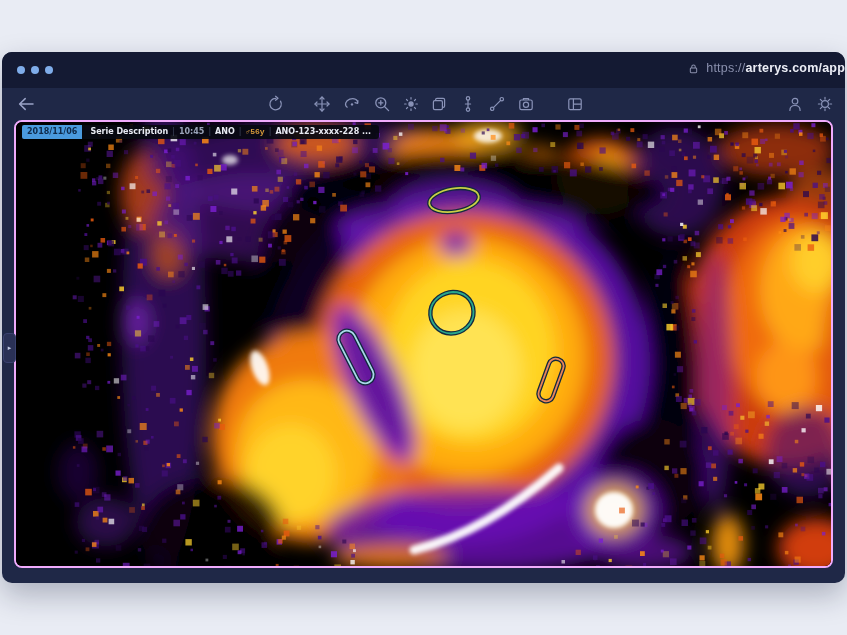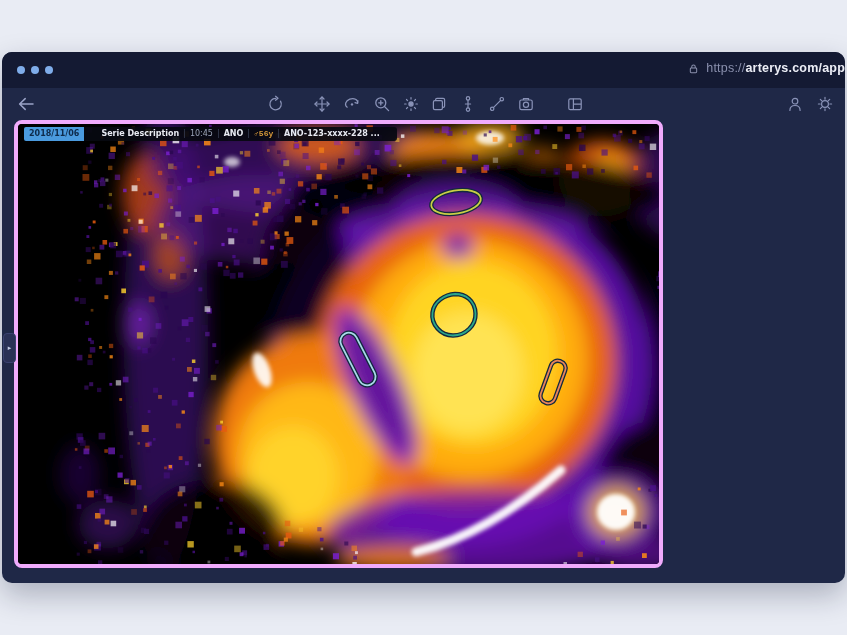--- a/index.html
+++ b/index.html
@@ -20,31 +20,31 @@
   .url-proto { color:#8a90ad; }
   .url-host  { color:#eceef6; font-weight:bold; }
 
   
   .toolbar { position:absolute; left:0; top:36px; width:100%; height:32px; }
   .tbtn { position:absolute; top:4px; width:24px; height:24px; display:flex;
           align-items:center; justify-content:center; color:#8a93b8; cursor:pointer; border-radius:4px; }
   .tbtn svg { display:block; }
 
   
-  .viewport { position:absolute; left:12px; top:68px; width:649px; height:448px;
-              background:#000; border:4px solid #f0abfc; border-radius:8px; overflow:hidden; }
+  .viewport { position:absolute; left:12px; top:68px; width:819px; height:448px;
+              background:#000; border:2px solid #f0abfc; border-radius:8px; overflow:hidden; }
   .viewport svg.scan { position:absolute; left:0; top:0; }
 
   
   .meta { position:absolute; left:6px; top:3px; height:14px; display:flex; align-items:stretch;
           font-family:"DejaVu Sans", sans-serif; font-size:8px; line-height:14px; white-space:nowrap; z-index:5; }
   .meta .chip { background:#4a9ade; color:#0e2a4a; font-weight:bold; padding:0 5px; border-radius:2px 0 0 2px; }
-  .meta .rest { background:rgba(7,9,16,.92); color:#e8eaf2; display:flex; padding:0 14px; border-radius:0 3px 3px 0; }
+  .meta .rest { background:rgba(7,9,16,.92); color:#e8eaf2; display:flex; padding:0 5px; border-radius:0 3px 3px 0; }
   .meta .seg { padding:0 3px; font-weight:bold; }
-  .meta .dim { color:#9aa2b8; font-weight:normal; }
+  .meta .dim { color:#9aa2b8; font-weight:bold; }
   .meta .sep { color:#3c445c; padding:0 1px; font-weight:normal; }
   .meta .amber { color:#d89a3a;font-family:Liberation Mono, monospace; }
 
   
   .edge-handle { position:absolute; left:1px; top:281px; width:13px; height:30px;
                  background:#2a3156; border:1px solid #3a4270; border-radius:4px;
                  display:flex; align-items:center; justify-content:center;
                  color:#c3cae4; font-size:7px; z-index:6; cursor:pointer; }
 </style>
 </head>

